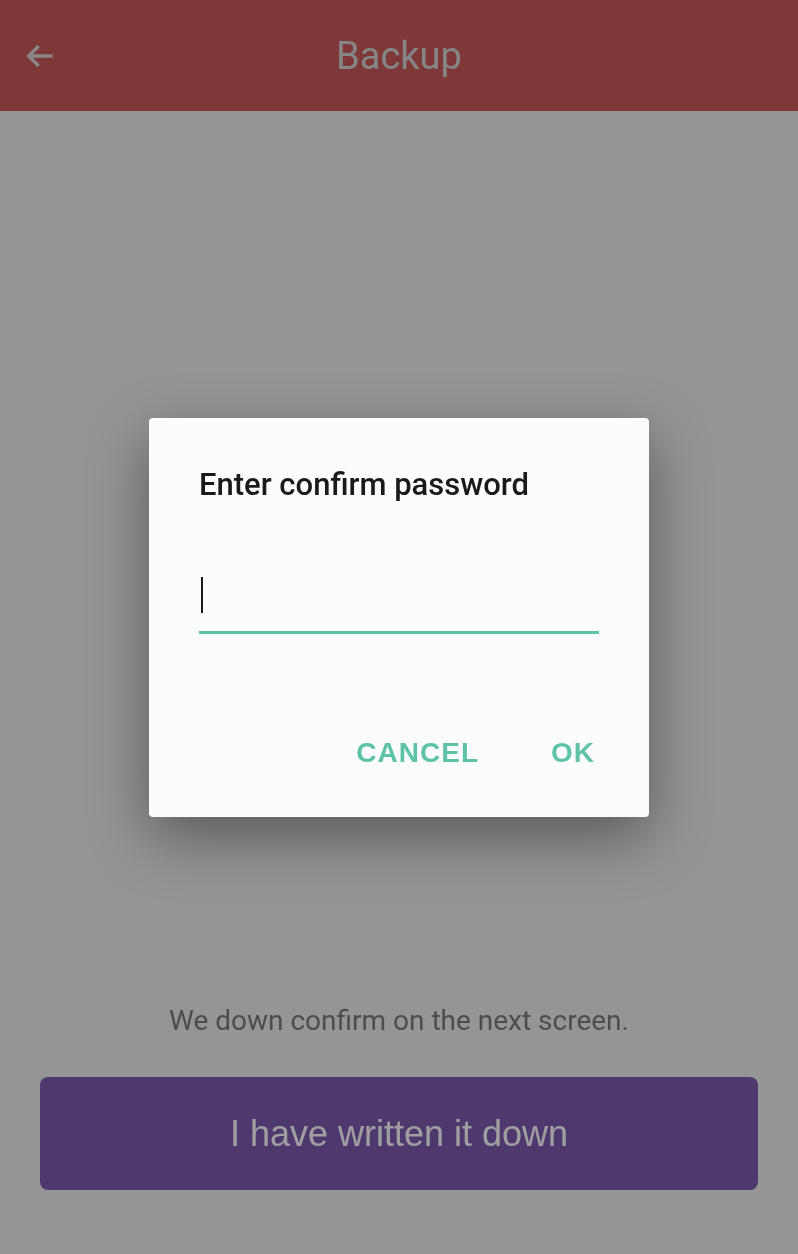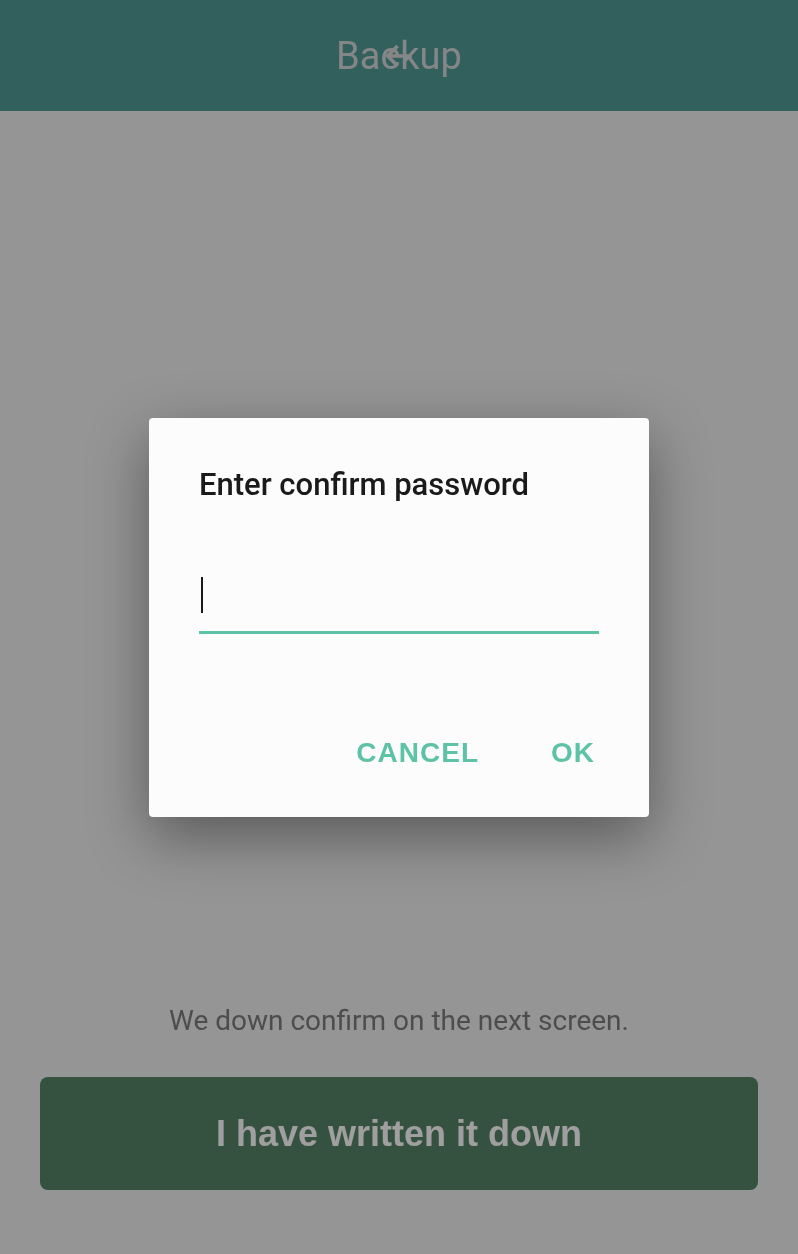--- a/index.html
+++ b/index.html
@@ -13,26 +13,25 @@
       height: 1254px;
       font-family: -apple-system, BlinkMacSystemFont, 'Segoe UI', Roboto, Helvetica, Arial, sans-serif;
       background: #e8e8e8;
       position: relative;
       overflow: hidden;
     }
     
     .header {
       width: 100%;
       height: 111px;
-      background: #0f766e;
+      background: #b91c1c;
       display: flex;
       align-items: center;
       padding: 0 20px;
       position: relative;
-      justify-content: center;
     }
     
     .back-icon {
       width: 40px;
       height: 40px;
       display: flex;
       align-items: center;
       justify-content: center;
       cursor: pointer;
     }
@@ -69,26 +68,26 @@
       text-align: center;
       color: #4a4a4a;
       font-size: 28px;
       font-weight: 400;
       margin-bottom: 40px;
     }
     
     .primary-button {
       width: 100%;
       height: 113px;
-      background: #14532d;
+      background: #4c1d95;
       border: none;
       border-radius: 8px;
       color: #ffffff;
       font-size: 36px;
-      font-weight: 700;
+      font-weight: 400;
       cursor: pointer;
     }
     
     .overlay {
       position: absolute;
       top: 0;
       left: 0;
       width: 100%;
       height: 100%;
       background: rgba(80, 80, 80, 0.55);

